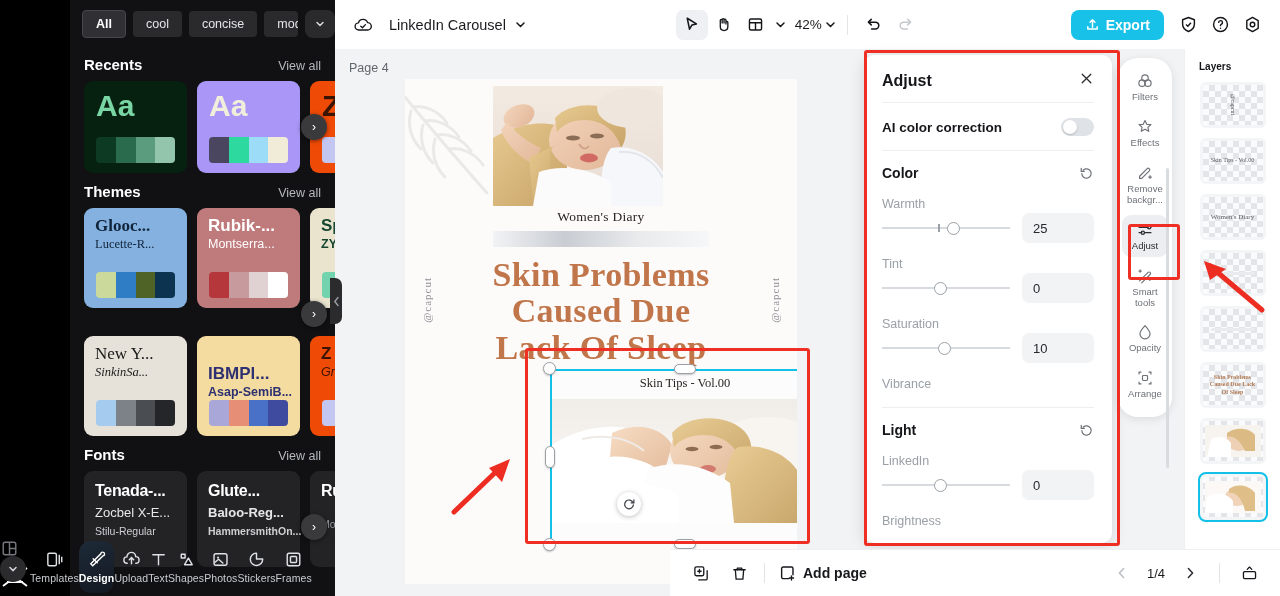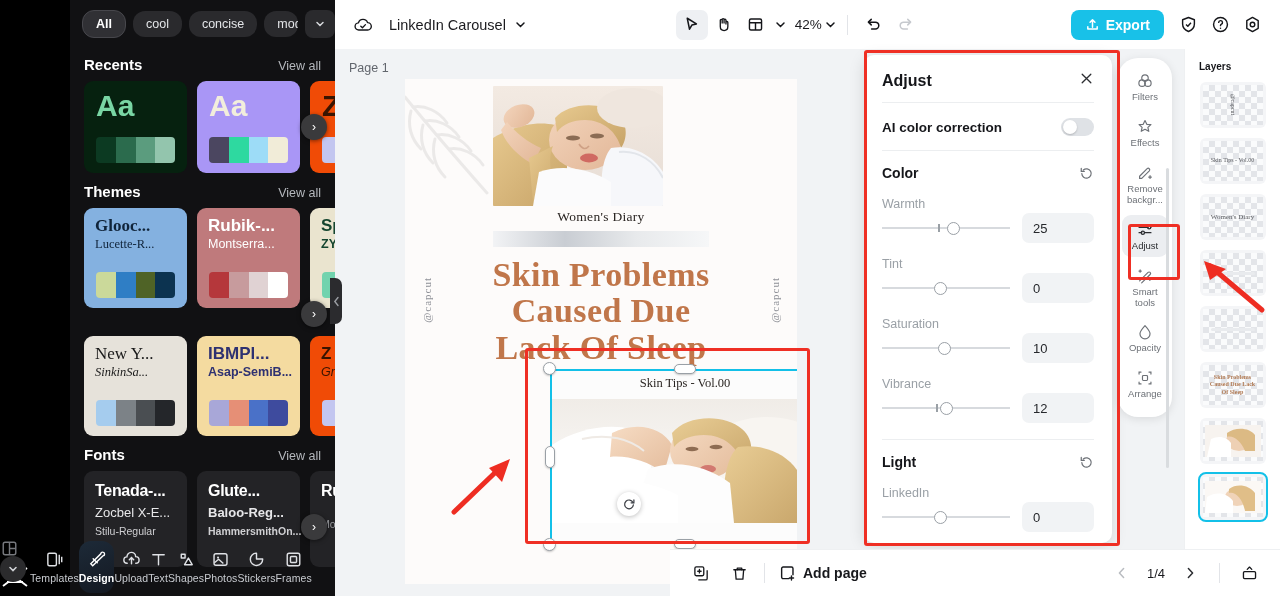--- a/index.html
+++ b/index.html
@@ -36,21 +36,21 @@
   .rail-bottom-icon { position:absolute; bottom:34px; opacity:.85; }
 
   
   .panel {
     width:265px; flex:0 0 265px; background:#111113; position:relative;
     overflow:hidden; z-index:5;
   }
   .chips { display:flex; gap:7px; padding:10px 0 8px 12px; align-items:center; }
   .chip {
     background:#2a2a2d; color:#e3e5e8; font-size:12.5px;
-    padding:6px 13px; border-radius:12px; white-space:nowrap; cursor:pointer;
+    padding:6px 13px; border-radius:4px; white-space:nowrap; cursor:pointer;
   }
   .chip.active { background:#303034; color:#fff; font-weight:700; border:1px solid #47474c; }
   .chip.clipped { max-width:52px; overflow:hidden; }
   .chip-caret {
     background:#2a2a2d; width:30px; height:28px; border-radius:8px;
     display:flex; align-items:center; justify-content:center; cursor:pointer; flex:0 0 30px;
   }
   .sec-head {
     display:flex; justify-content:space-between; align-items:baseline;
     padding:10px 14px 8px 14px;
@@ -382,21 +382,21 @@
         <div class="theme-t1" style="color:#191919;font-family:'Liberation Serif',serif;font-weight:400;">New Y...</div>
         <div class="theme-t2" style="color:#191919;font-family:'Liberation Serif',serif;font-style:italic;">SinkinSa...</div>
         <div class="swatches">
             <div style="background:#a5ccee"></div>
             <div style="background:#7c8287"></div>
             <div style="background:#4a4e52"></div>
             <div style="background:#24262a"></div>
           </div>
       </div>
       <div class="card tall" style="background:#f4dba0;">
-        <div class="theme-t1" style="color:#2e3171;">IBMPl...</div>
+        <div class="theme-t1" style="color:#2e3171;margin-top:20px;">IBMPl...</div>
         <div class="theme-t2" style="color:#2e3171;font-weight:700;">Asap-SemiB...</div>
         <div class="swatches">
             <div style="background:#a8a7d8"></div>
             <div style="background:#e68f76"></div>
             <div style="background:#4a71c8"></div>
             <div style="background:#3e4b9e"></div>
           </div>
       </div>
       <div class="card tall" style="background:#f04b06;">
         <div class="theme-t1" style="color:#3a1400;">Z</div>
@@ -520,21 +520,21 @@
       </div>
       <div class="tb-btn">
         <svg width="19" height="19" viewBox="0 0 20 20" fill="none" stroke="#15161a" stroke-width="1.5" stroke-linejoin="round">
             <path d="M10 2.6 16 6v8l-6 3.4L4 14V6z"></path>
             <circle cx="10" cy="10" r="2.4"></circle>
           </svg>
       </div>
     </div>
 
     <div class="canvas-wrap">
-      <span class="page-label">Page 1</span>
+      <span class="page-label">Page 4</span>
       <span class="page-copy-icon">
         <svg width="16" height="16" viewBox="0 0 18 18" fill="none" stroke="#6d7177" stroke-width="1.4" stroke-linejoin="round">
             <rect x="3" y="3" width="9" height="9" rx="1.4"></rect>
             <path d="M6.2 14.8h7.2a1.4 1.4 0 0 0 1.4-1.4V6.2"></path>
           </svg>
       </span>
 
       <div class="artboard">
 
         <svg class="leaf" style="left:-14px;top:10px;" width="120" height="120" viewBox="0 0 120 120">
@@ -790,28 +790,20 @@
       <div class="slider-row">
         <div class="track">
           <div class="track-line"></div>
           <div class="knob" style="left:44%"></div>
         </div>
         <div class="num-box">10</div>
       </div>
     </div>
     <div class="slider-block">
       <div class="slider-name">Vibrance</div>
-      <div class="slider-row">
-        <div class="track">
-          <div class="track-line"></div>
-          <div class="tick" style="left:42%"></div>
-          <div class="knob" style="left:45%"></div>
-        </div>
-        <div class="num-box">12</div>
-      </div>
     </div>
 
     <div class="adj-hr" style="margin-top:16px;"></div>
 
     <div class="grp-head">
       <span class="grp-title">Light</span>
       <span style="display:flex;cursor:pointer;">
         <svg width="15" height="15" viewBox="0 0 16 16" fill="none" stroke="#6d7177" stroke-width="1.3" stroke-linecap="round">
             <path d="M3 8a5 5 0 1 0 1.6-3.7"></path>
             <path d="M2.4 2.6v3.2h3.2"></path>

